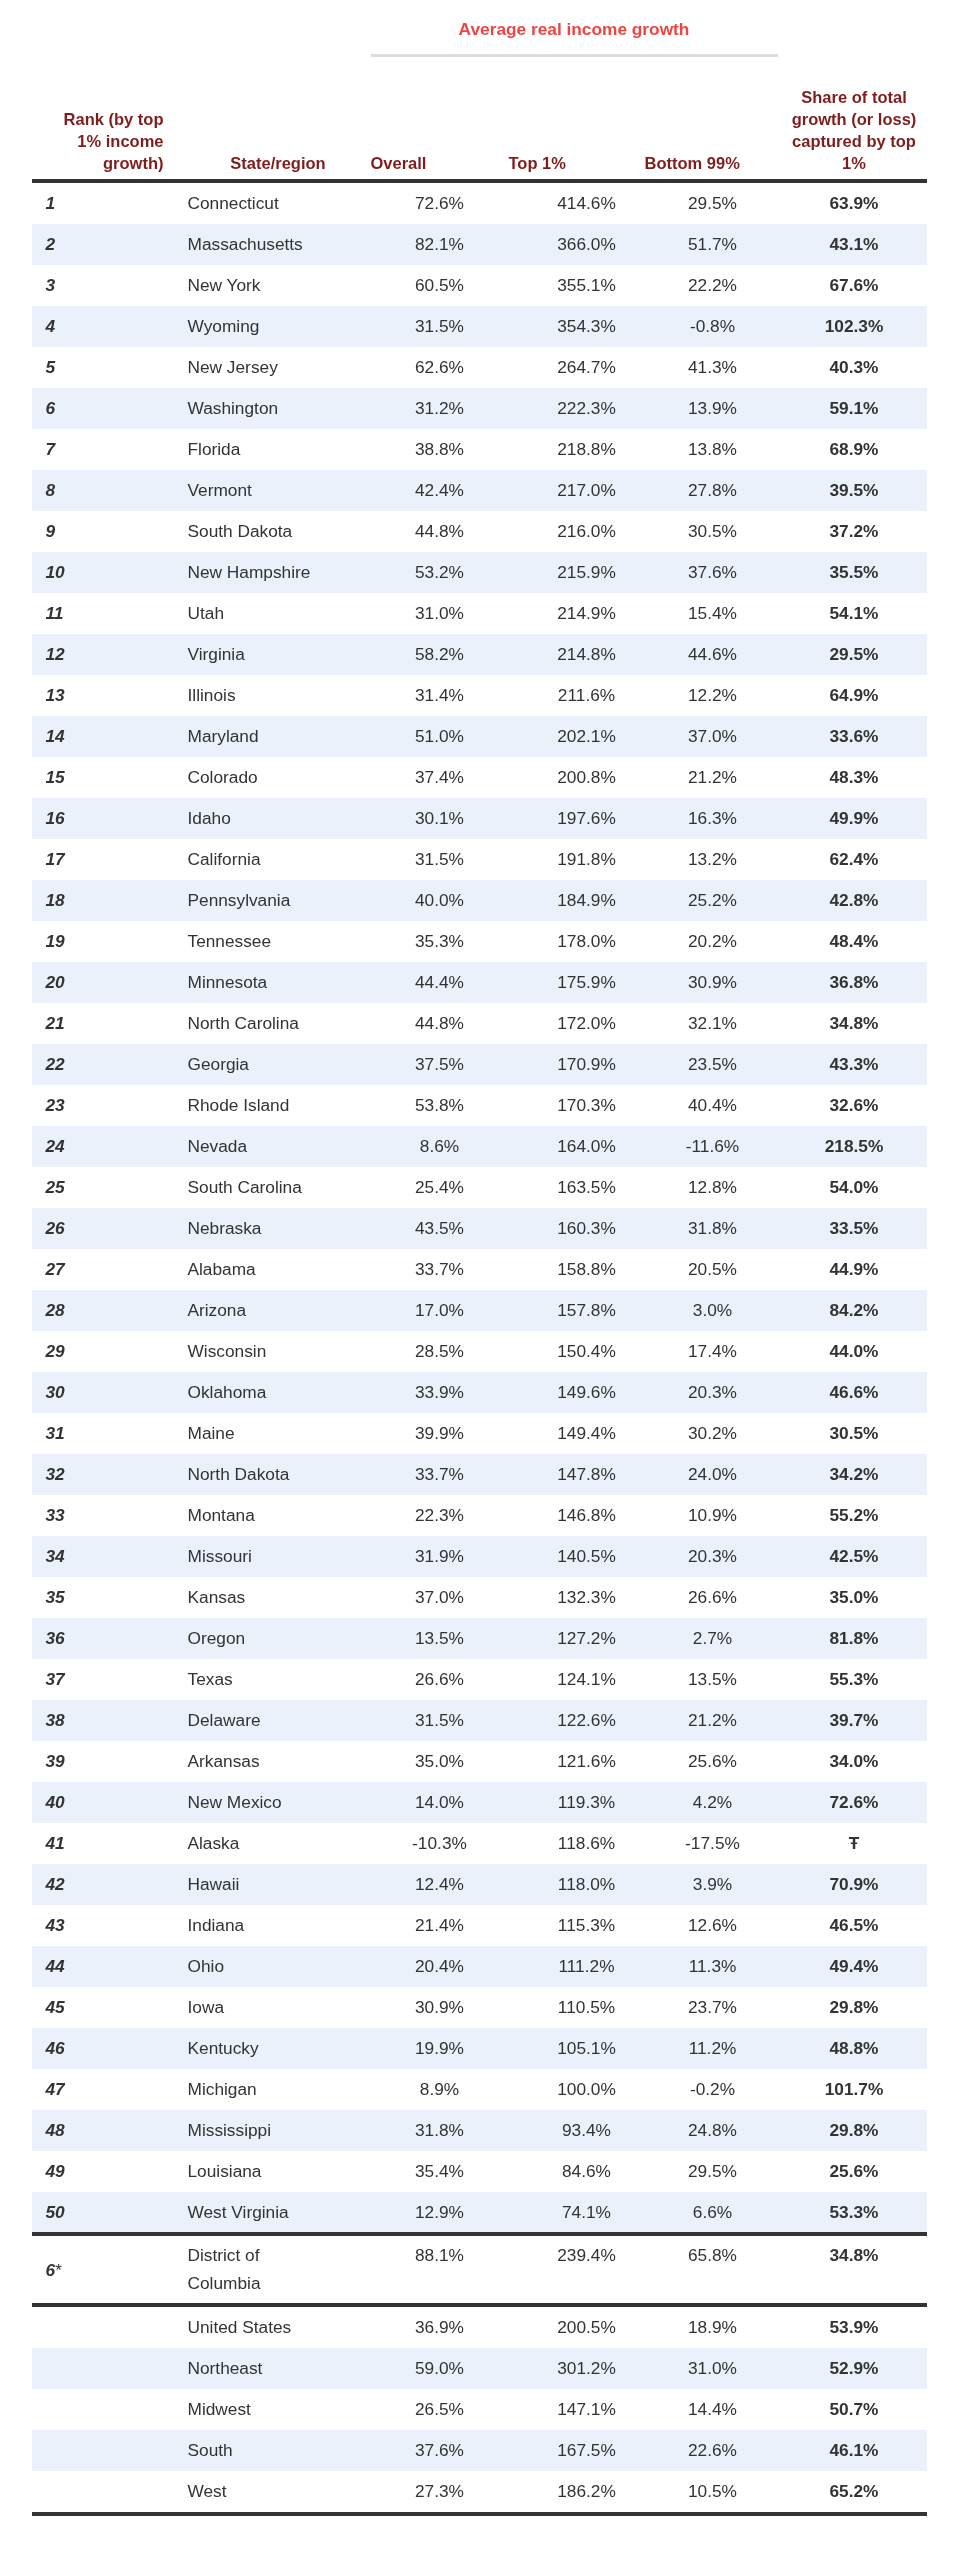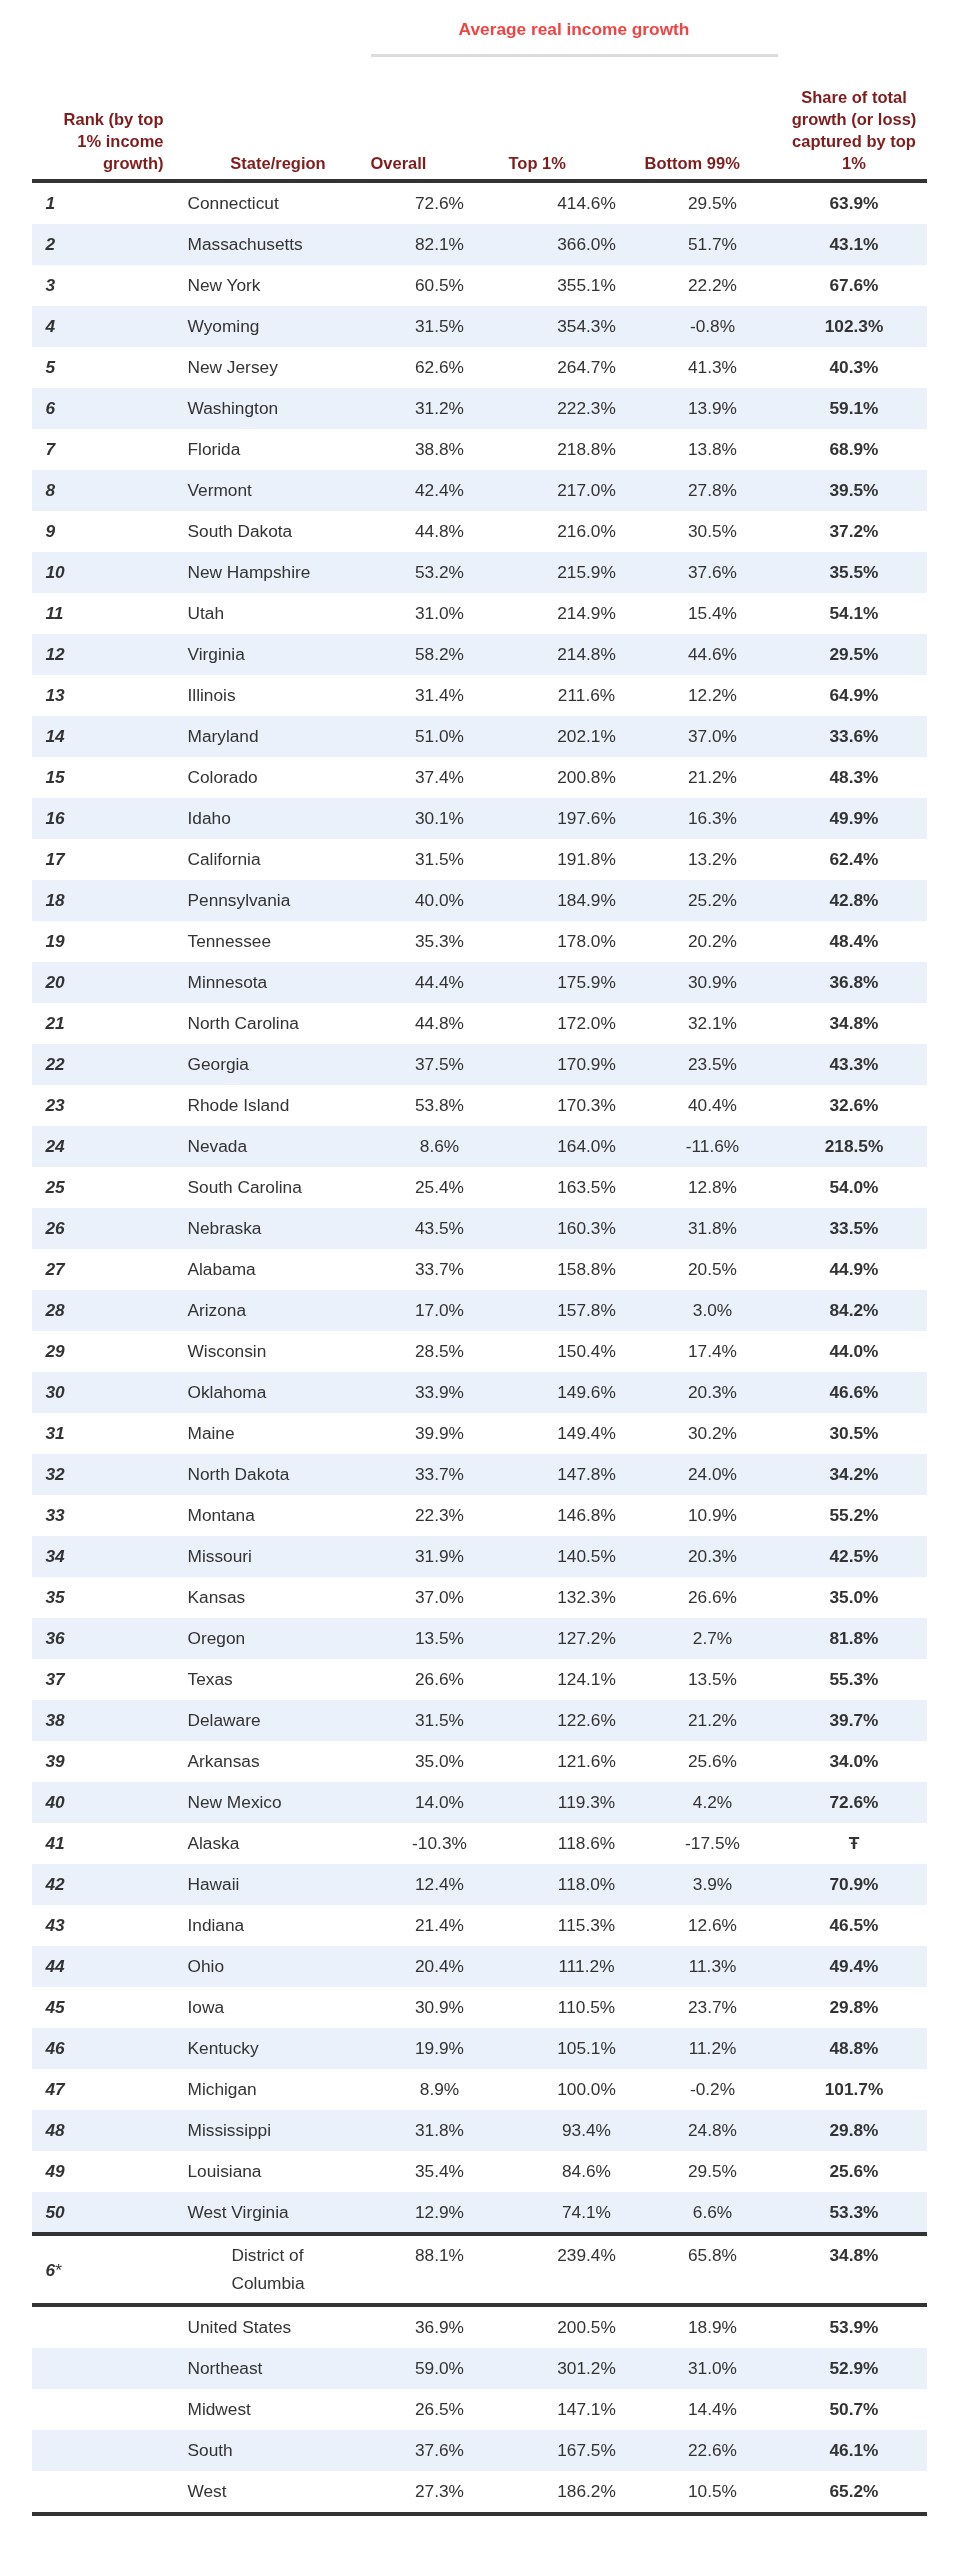--- a/index.html
+++ b/index.html
@@ -22,21 +22,21 @@
   .cell { position:absolute; top:0; height:41px; line-height:41px; white-space:nowrap; }
   .c-rank { left:14px; width:118px; font-weight:bold; font-style:italic; }
   .c-state { left:156px; width:181px; }
   .c-overall { left:339px; width:138px; text-align:center; }
   .c-top1 { left:487px; width:136px; text-align:center; }
   .c-bottom { left:613px; width:136px; text-align:center; }
   .c-share { left:749px; width:147px; text-align:center;font-weight:bold; }
   .dc-row { position:relative; height:68px; width:895px; font-size:17.3px; }
   .dc-row .cell { height:auto; line-height:28px; top:4.7px; }
   .dc-row .c-rank { top:0; line-height:68px; }
-  .dc-row .c-state { white-space:normal; width:118px;margin-left:44px; }
+  .dc-row .c-state { white-space:normal; width:118px; }
   .star { font-weight:normal; font-style:normal; }
 </style>
 </head>
 <body>
 
 <div class="wrap">
   <div class="group-head">Average real income growth</div>
   <div class="group-rule"></div>
 
   <div class="thead">

